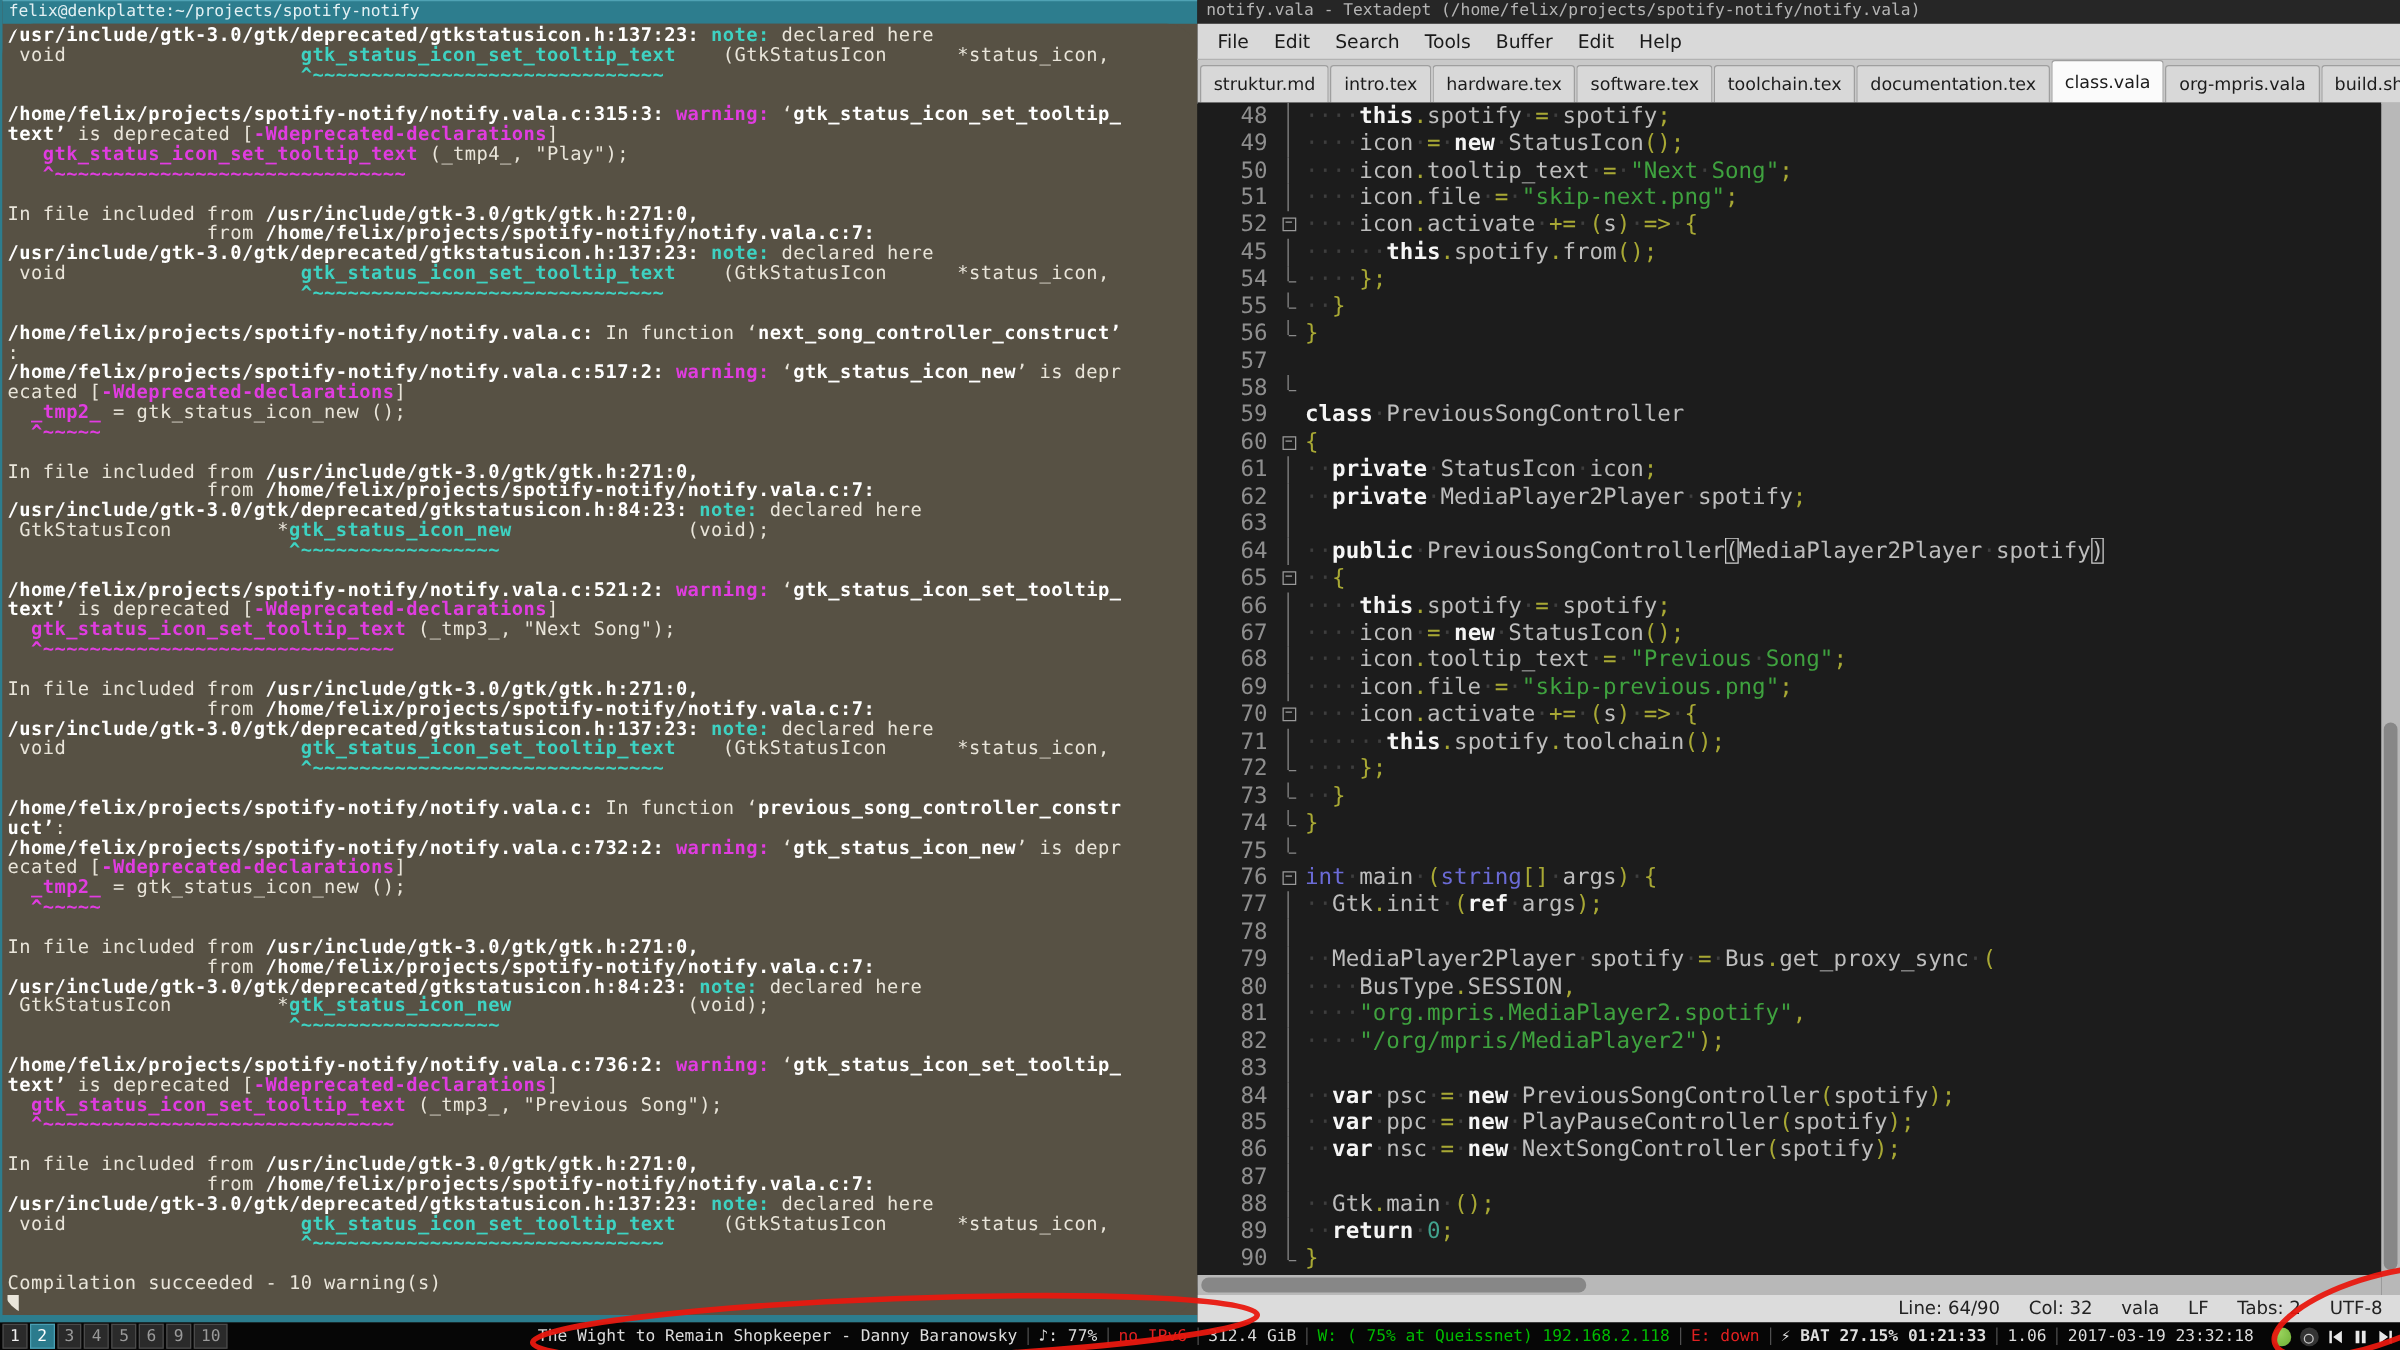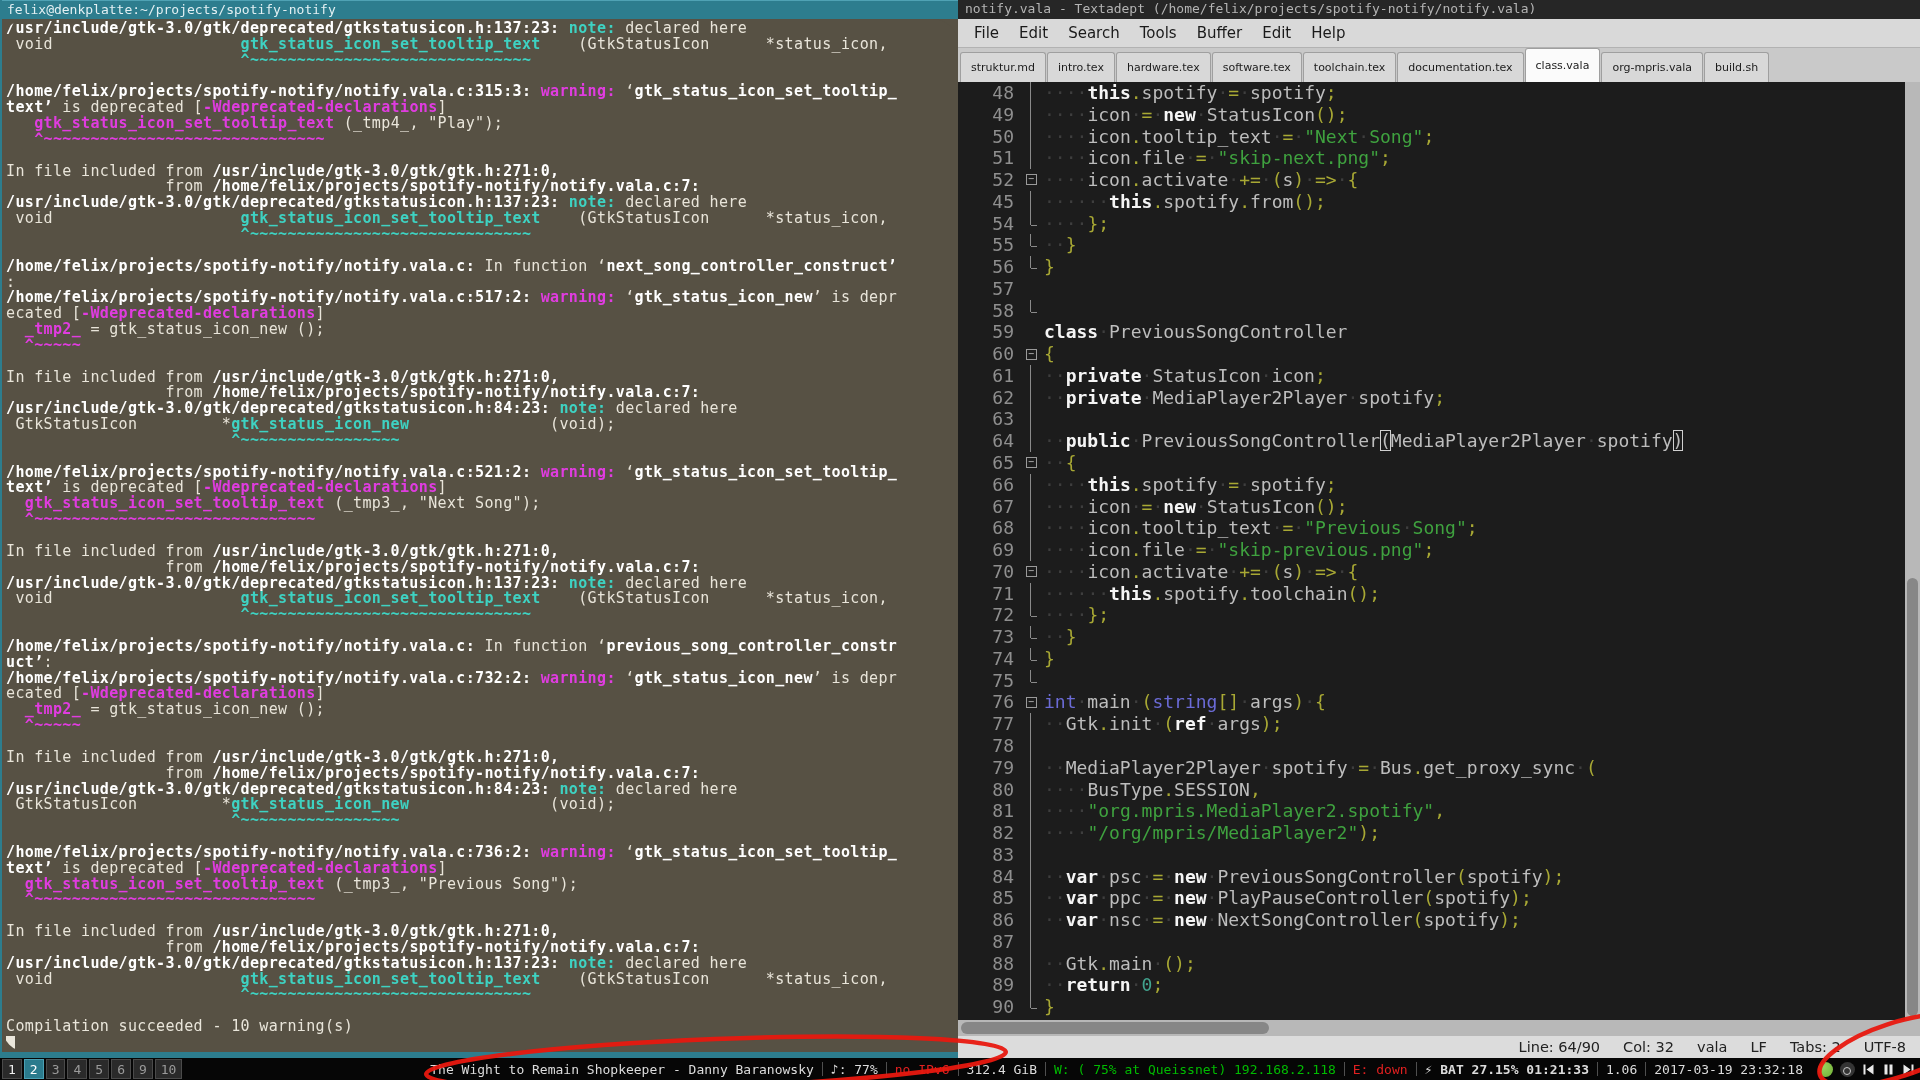--- a/index.html
+++ b/index.html
@@ -27,21 +27,21 @@
   #ta{position:absolute;left:958px;top:0;width:962px;height:1058px;background:#1c1c1c;}
   #ta-title{height:19px;background:#262626;color:#b4b4b4;
     font:13px/18px "DejaVu Sans Mono",monospace;padding:0 7px;box-sizing:border-box;}
   #ta-menu{height:28px;background:#d9d9d9;border-bottom:1px solid #b2b2b2;
     display:flex;align-items:center;font-size:15px;color:#1a1a1a;padding-left:6px;}
   .menu-item{padding:0 10px;height:100%;display:flex;align-items:center;}
   #ta-tabs{height:34px;background:#c9c9c9;display:flex;align-items:flex-end;
     border-bottom:1px solid #9a9a9a;padding-left:2px;}
   .tab{height:29px;padding:0 10px;display:flex;align-items:center;background:#d8d8d8;
     border:1px solid #9f9f9f;border-bottom:none;border-radius:3px 3px 0 0;margin-right:1px;
-    font-size:11px;color:#1c1c1c;white-space:nowrap;}
+    font-size:14px;color:#1c1c1c;white-space:nowrap;}
   .tab.active{background:#fbfbfb;height:33px;}
 
   #ta-edit{position:absolute;left:0;top:82px;right:15px;height:938px;overflow:hidden;
     background:#1c1c1c;font:18px/21.77px "DejaVu Sans Mono",monospace;}
   .e-row{display:flex;height:21.77px;}
   .e-ln{width:64px;flex:none;text-align:right;padding-right:8px;color:#8f8f8f;box-sizing:border-box;}
   .e-fold{width:18px;flex:none;position:relative;}
   .f-v::before{content:"";position:absolute;left:8px;top:0;bottom:0;border-left:1px solid #8a8a8a;}
   .f-e::before{content:"";position:absolute;left:8px;top:0;height:12px;border-left:1px solid #8a8a8a;}
   .f-e::after{content:"";position:absolute;left:9px;top:12px;width:6px;border-top:1px solid #8a8a8a;}

